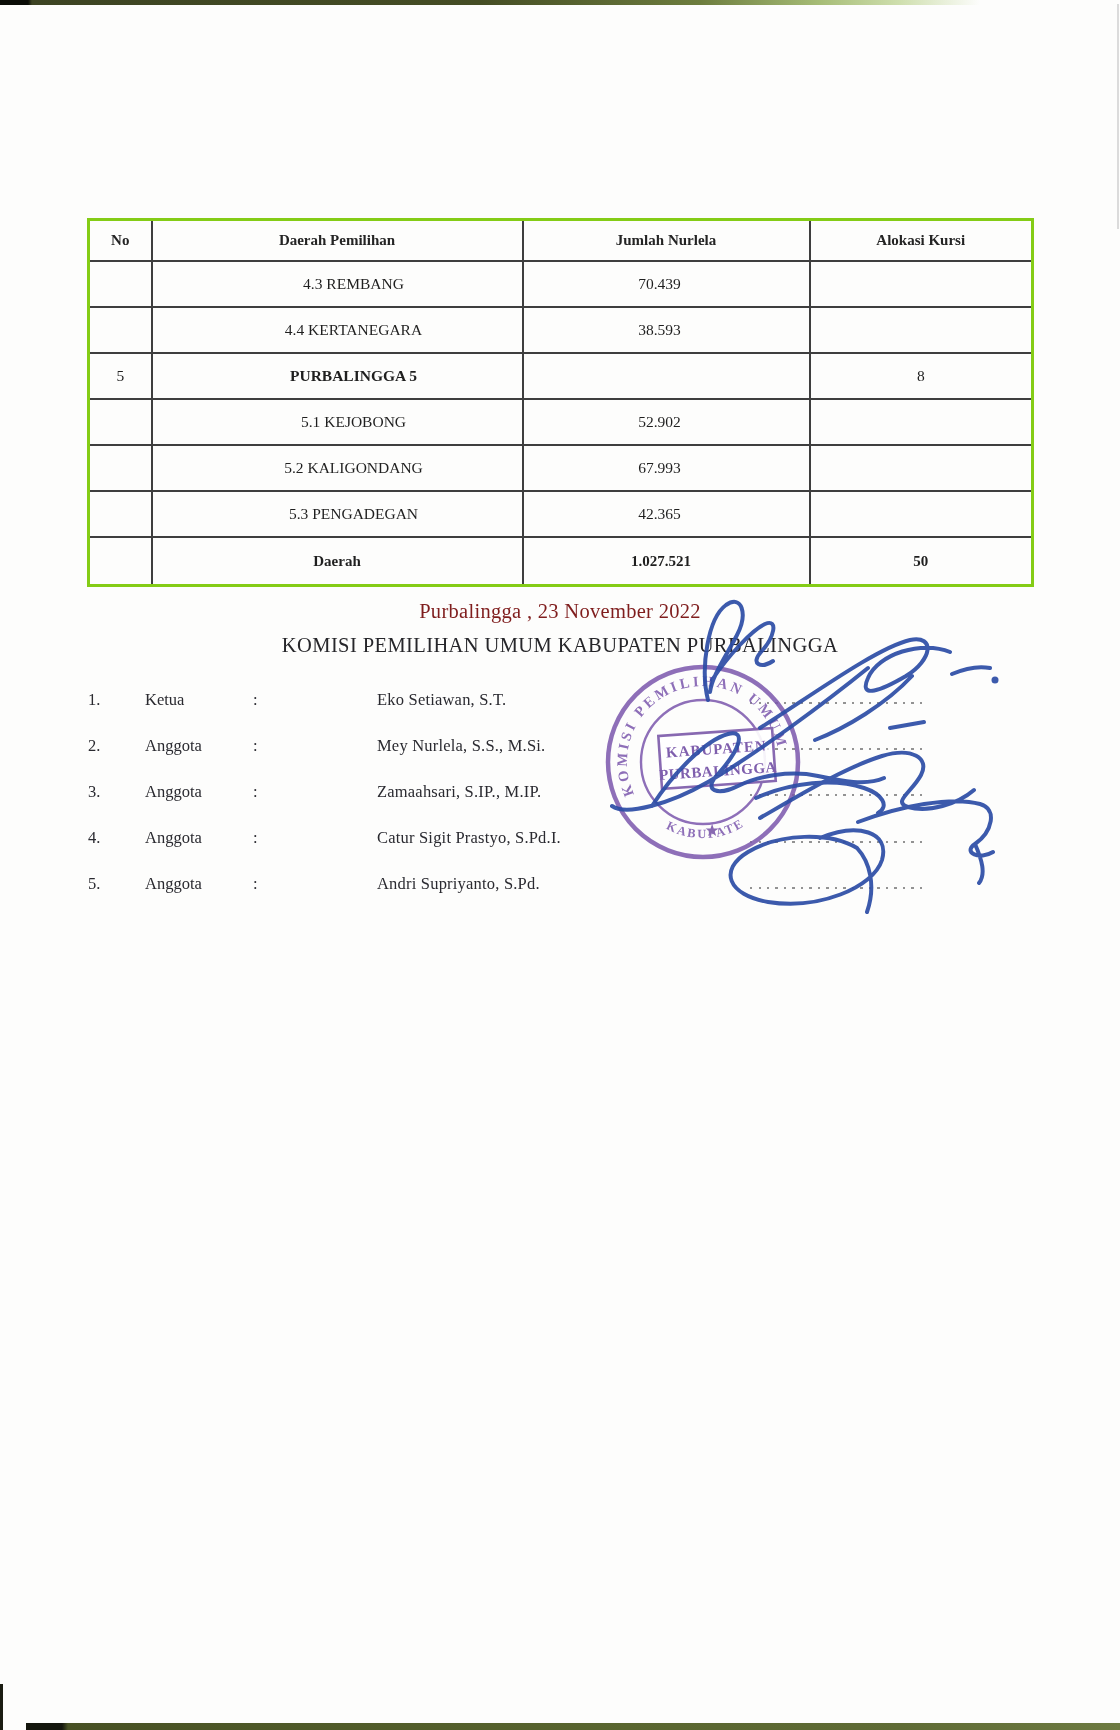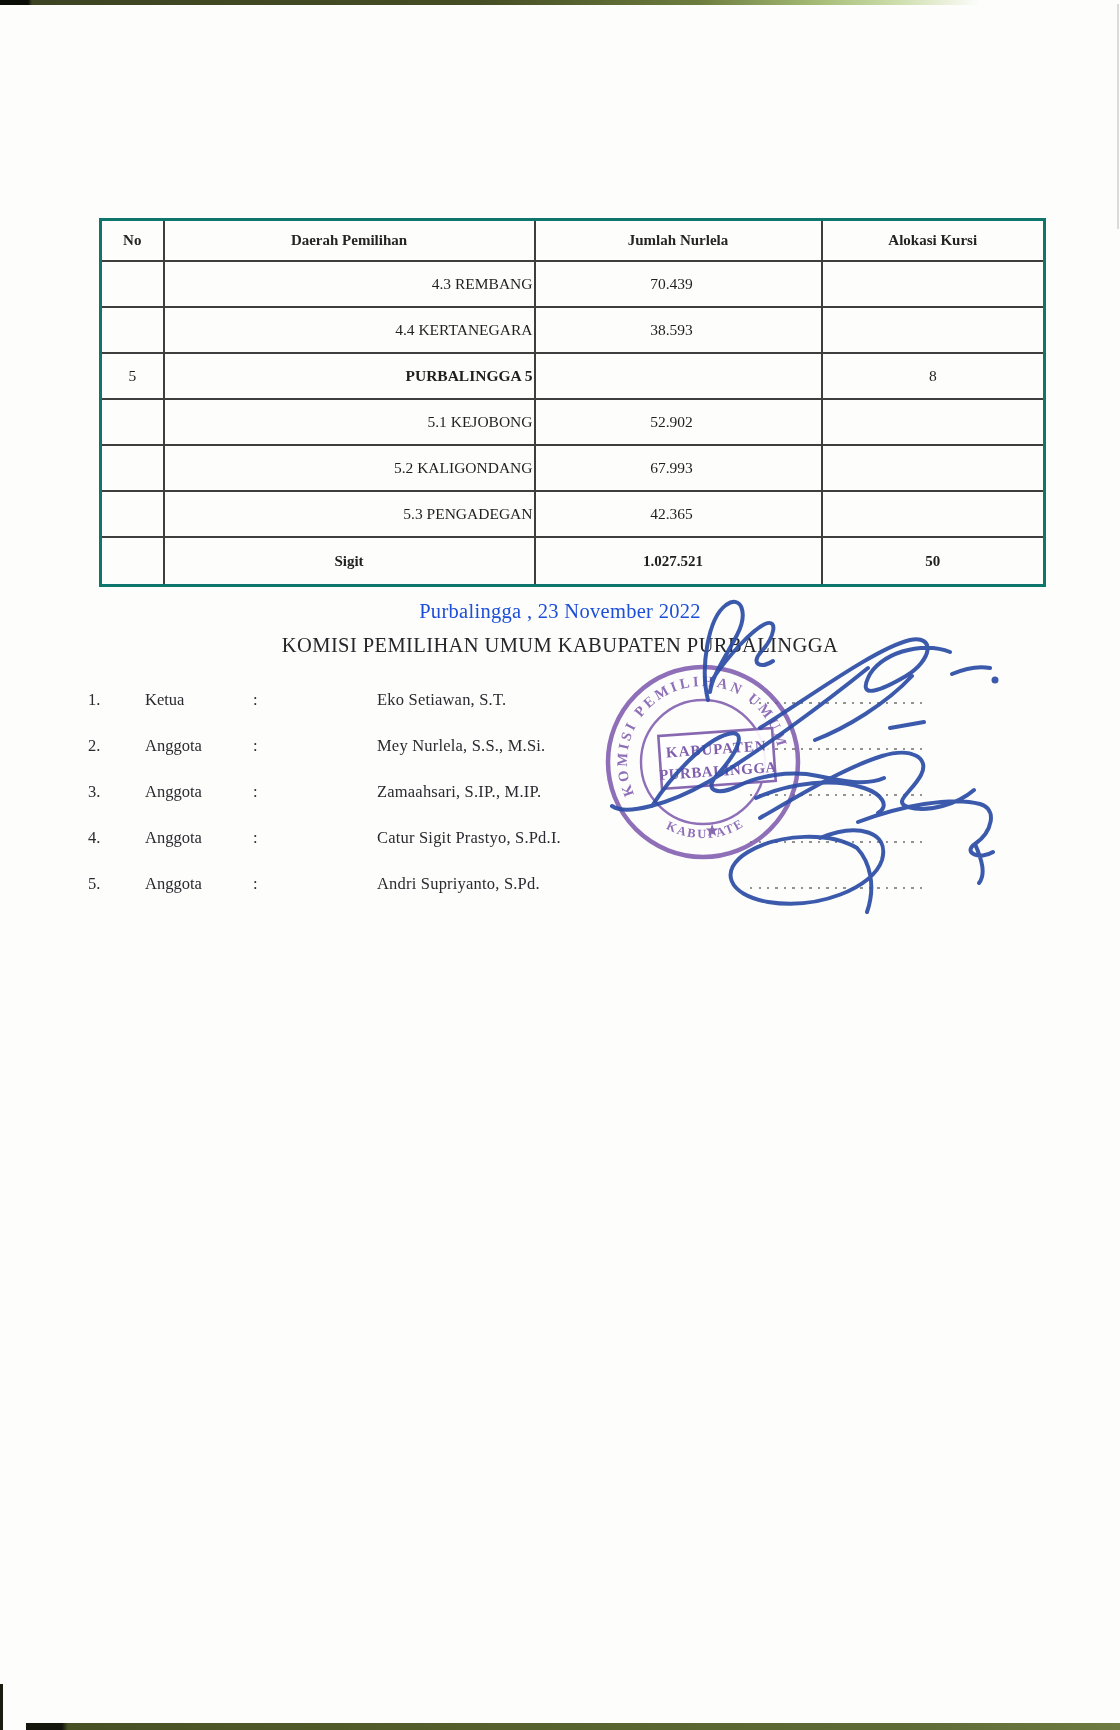--- a/index.html
+++ b/index.html
@@ -16,34 +16,34 @@
     background:linear-gradient(to right,#0b0d07 0,#0b0d07 28px,#3d4423 32px,#454d24 480px,#6d7d3e 700px,#a7bd77 820px,#cfdfae 900px,rgba(255,255,255,0) 980px);}
   .bottom-strip{position:absolute;bottom:0;left:26px;right:0;height:7px;
     background:linear-gradient(to right,#14160d 0,#14160d 36px,#475023 42px,#59652f 55%,#5f6b35 80%,#6d7a41 100%);}
   .left-edge{position:absolute;left:0;bottom:0;width:3px;height:46px;background:#1a1c12;}
   .right-edge{position:absolute;right:1px;top:4px;width:2px;height:225px;background:#c9c9c9;opacity:.65;}
 
   
   table.alloc{position:absolute;left:87px;top:218px;width:944px;
     border-collapse:collapse;table-layout:fixed;}
   table.alloc th, table.alloc td{border:2px solid #3e3e3e;vertical-align:middle;}
-  table.alloc{border:3px solid #0f766e;margin-left:12px;}
+  table.alloc{border:3px solid #84cc16;}
   table.alloc th{height:37px;font-size:15px;font-weight:bold;text-align:center;color:#242424;}
   table.alloc td{height:42px;font-size:15.5px;}
   td.c-no{text-align:center;}
-  td.c-daerah{text-align:right;padding-left:34px;}
+  td.c-daerah{text-align:center;padding-left:34px;}
   td.c-pend{text-align:center;padding-right:14px;}
   td.c-kursi{text-align:center;}
   tr.bold-row td{font-weight:bold;}
   tr.footer-row td{font-weight:bold;text-align:center;height:44px;font-size:15px;}
   tr.footer-row td.c-pend{padding-right:11px;}
 
   
   .dateline{position:absolute;left:0;top:600px;width:1120px;text-align:center;
-    font-size:20.5px;letter-spacing:.3px;color:#1d4ed8;}
+    font-size:20.5px;letter-spacing:.3px;color:#7f1d1d;}
   .orgline{position:absolute;left:0;top:634px;width:1120px;text-align:center;
     font-size:20.5px;letter-spacing:.4px;color:#26262a;}
 
   
   .sig-row{position:absolute;left:0;width:760px;height:24px;font-size:16.5px;color:#2a2a30;}
   .sig-row span{position:absolute;top:0;white-space:nowrap;}
   .sig-no{left:88px;}
   .sig-role{left:145px;}
   .sig-colon{left:253px;}
   .sig-name{left:353px;letter-spacing:.2px;margin-left:24px;}
@@ -108,21 +108,21 @@
       <td class="c-kursi"></td>
     </tr>
     <tr>
       <td class="c-no"></td>
       <td class="c-daerah">5.3 PENGADEGAN</td>
       <td class="c-pend">42.365</td>
       <td class="c-kursi"></td>
     </tr>
     <tr class="footer-row">
       <td></td>
-      <td>Sigit</td>
+      <td>Daerah</td>
       <td class="c-pend">1.027.521</td>
       <td class="c-kursi">50</td>
     </tr>
   </tbody>
     </table>
 
   <div class="dateline">Purbalingga , 23 November 2022</div>
   <div class="orgline">KOMISI PEMILIHAN UMUM KABUPATEN PURBALINGGA</div>
 
   <div class="sig-row" style="top:690px">

